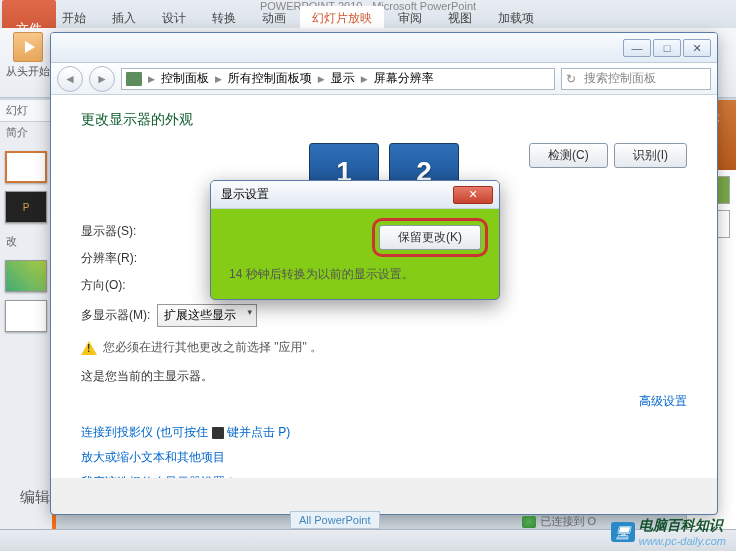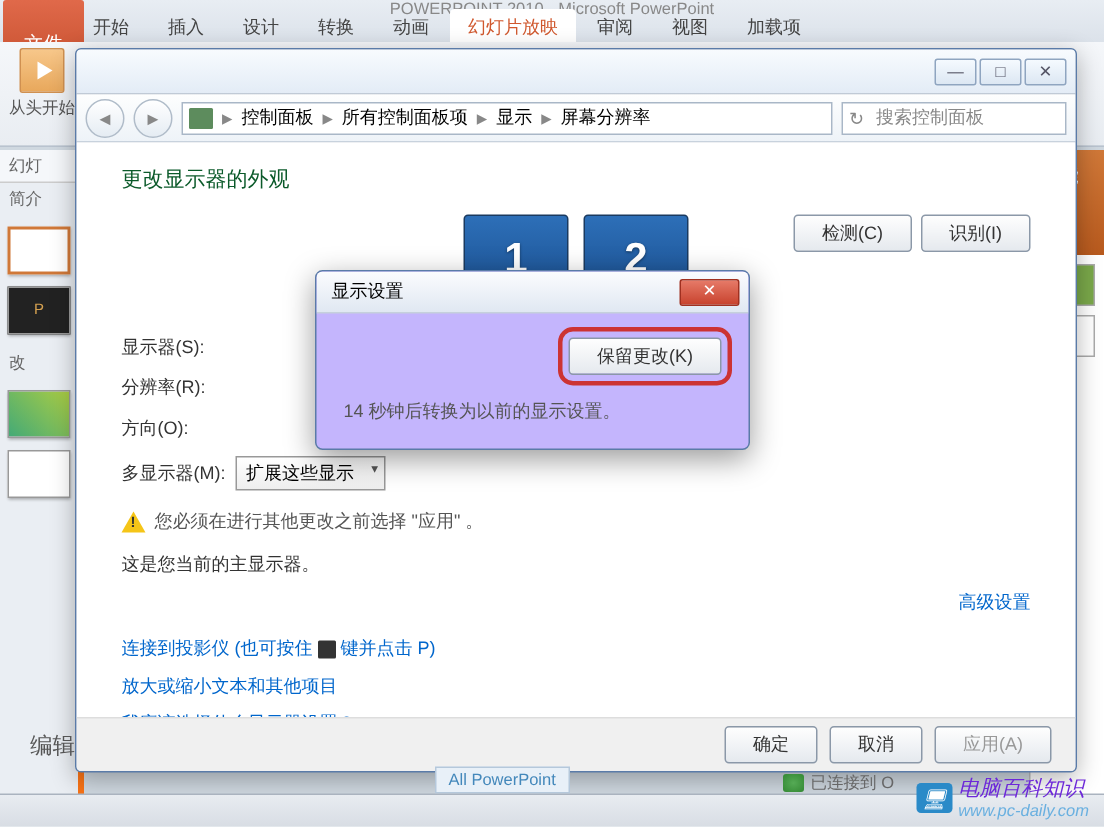--- a/index.html
+++ b/index.html
@@ -58,39 +58,39 @@
     .warn-ex { position: absolute; top: 2px; left: 6px; font-size: 10px; font-weight: bold; color: #333; }
     .primary-text { font-size: 12px; color: #333; margin: 8px 0; }
     .adv-link { text-align: right; color: #0066cc; font-size: 12px; margin: 6px 0; cursor: pointer; }
     .bottom-links { margin-top: 14px; }
     .bottom-links div { color: #0066cc; font-size: 12px; margin: 8px 0; cursor: pointer; }
     .winkey { display: inline-block; width: 12px; height: 12px; background: #333; border-radius: 1px; vertical-align: middle; }
 
     .cp-footer { position: absolute; bottom: 0; left: 0; right: 0; height: 36px; background: #f0f0f0; border-top: 1px solid #ddd; display: flex; justify-content: flex-end; align-items: center; gap: 8px; padding-right: 16px; }
 
     
-    .dialog { position: absolute; top: 180px; left: 210px; width: 290px; background: #c4b5fd; border: 1px solid #5a7ba8; border-radius: 5px; box-shadow: 0 6px 20px rgba(0,0,0,0.4); overflow: hidden; z-index: 50; }
+    .dialog { position: absolute; top: 180px; left: 210px; width: 290px; background: #84cc16; border: 1px solid #5a7ba8; border-radius: 5px; box-shadow: 0 6px 20px rgba(0,0,0,0.4); overflow: hidden; z-index: 50; }
     .dlg-title { height: 28px; background: linear-gradient(#fbfcfe, #e0e8f2); display: flex; align-items: center; justify-content: space-between; padding: 0 6px 0 10px; font-size: 12px; border-bottom: 1px solid #c5d0dc; }
     .dlg-close { width: 40px; height: 18px; background: linear-gradient(#e67a68, #c8432e); border: 1px solid #a03020; border-radius: 2px; color: #fff; text-align: center; line-height: 15px; font-size: 11px; cursor: pointer; }
     .dlg-body { padding: 16px 18px; }
     .dlg-question { color: #0b5aa0; font-size: 14px; margin-bottom: 40px; }
     .dlg-btns { display: flex; justify-content: flex-end; gap: 8px; margin-bottom: 16px; }
     .highlight-red { outline: 3px solid #cc3333; outline-offset: 4px; }
     .dlg-countdown { font-size: 12px; color: #555; }
 
     
     .right-panel { position: absolute; right: 0; top: 100px; width: 50px; background: #fff; border-left: 1px solid #bbb; bottom: 20px; }
     .feature-head { height: 70px; background: linear-gradient(#d07838, #b85a1e); color: #fff; font-size: 13px; padding: 8px 6px; }
     .color-sw { width: 36px; height: 28px; margin: 6px auto; border: 1px solid #aaa; }
 
     
     .status-bar { position: absolute; bottom: 0; left: 0; right: 0; height: 22px; background: linear-gradient(#e8ecf1, #d8dde4); border-top: 1px solid #aab3bf; display: flex; align-items: center; font-size: 11px; color: #555; padding: 0 8px; }
     .watermark { position: absolute; bottom: 4px; right: 10px; color: #4aa0d8; font-size: 13px; font-style: italic; display: flex; align-items: center; gap: 4px; z-index: 100; }
     .wm-logo { width: 24px; height: 20px; background: #2a8ac8; border-radius: 3px; display: flex; align-items: center; justify-content: center; color: #fff; font-size: 13px; }
-    .wm-text { font-family: "SimHei", sans-serif; font-size: 14px; color: #6d28d9; font-weight: normal; }
+    .wm-text { font-family: "SimHei", sans-serif; font-size: 14px; color: #14532d; font-weight: bold; }
     .wm-url { font-size: 11px; color: #6ab0e0; }
 
     .all-ppt { position: absolute; bottom: 22px; left: 290px; font-size: 11px; color: #4488bb; background: #e8f0f8; padding: 2px 8px; border: 1px solid #b5c8db; }
     .connected { position: absolute; bottom: 22px; right: 140px; font-size: 11px; color: #666; display: flex; align-items: center; gap: 4px; }
     .net-icon { width: 14px; height: 12px; background: radial-gradient(#5a5, #383); border-radius: 2px; }
     .simple-row { position: absolute; bottom: 44px; left: 20px; font-size: 15px; color: #555; }
   </style>
 </head>
 <body>
 
@@ -212,25 +212,20 @@
       <div>
         <span>连接到投影仪 (也可按住</span>
         <span class="winkey"></span>
         <span>键并点击 P)</span>
       </div>
       <div>放大或缩小文本和其他项目</div>
       <div>我应该选择什么显示器设置？</div>
     </div>
   </div>
 
-  <div class="cp-footer">
-    <button class="aero-btn">确定</button>
-    <button class="aero-btn">取消</button>
-    <button class="aero-btn" style="color:#999;">应用(A)</button>
-  </div>
 </div>
 
 <div class="dialog">
   <div class="dlg-title">
     <span>显示设置</span>
     <div class="dlg-close">✕</div>
   </div>
   <div class="dlg-body">
     <div class="dlg-btns">
       <button class="aero-btn highlight-red">保留更改(K)</button>

